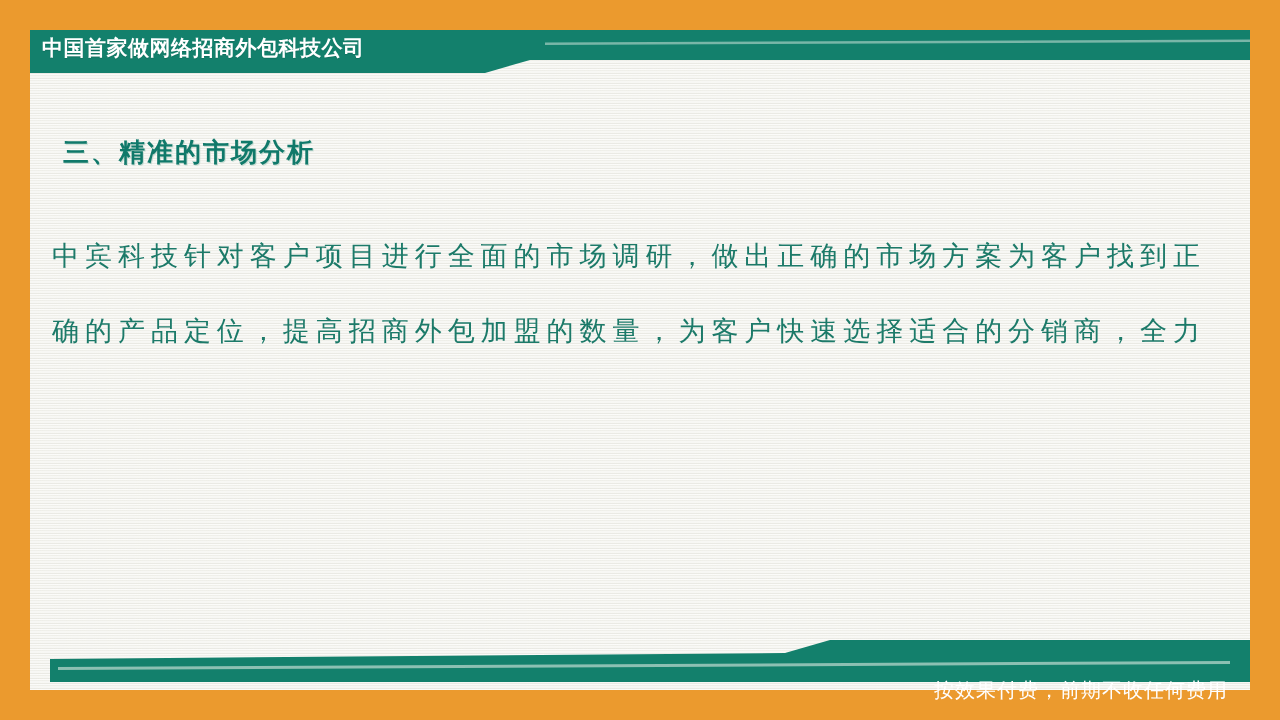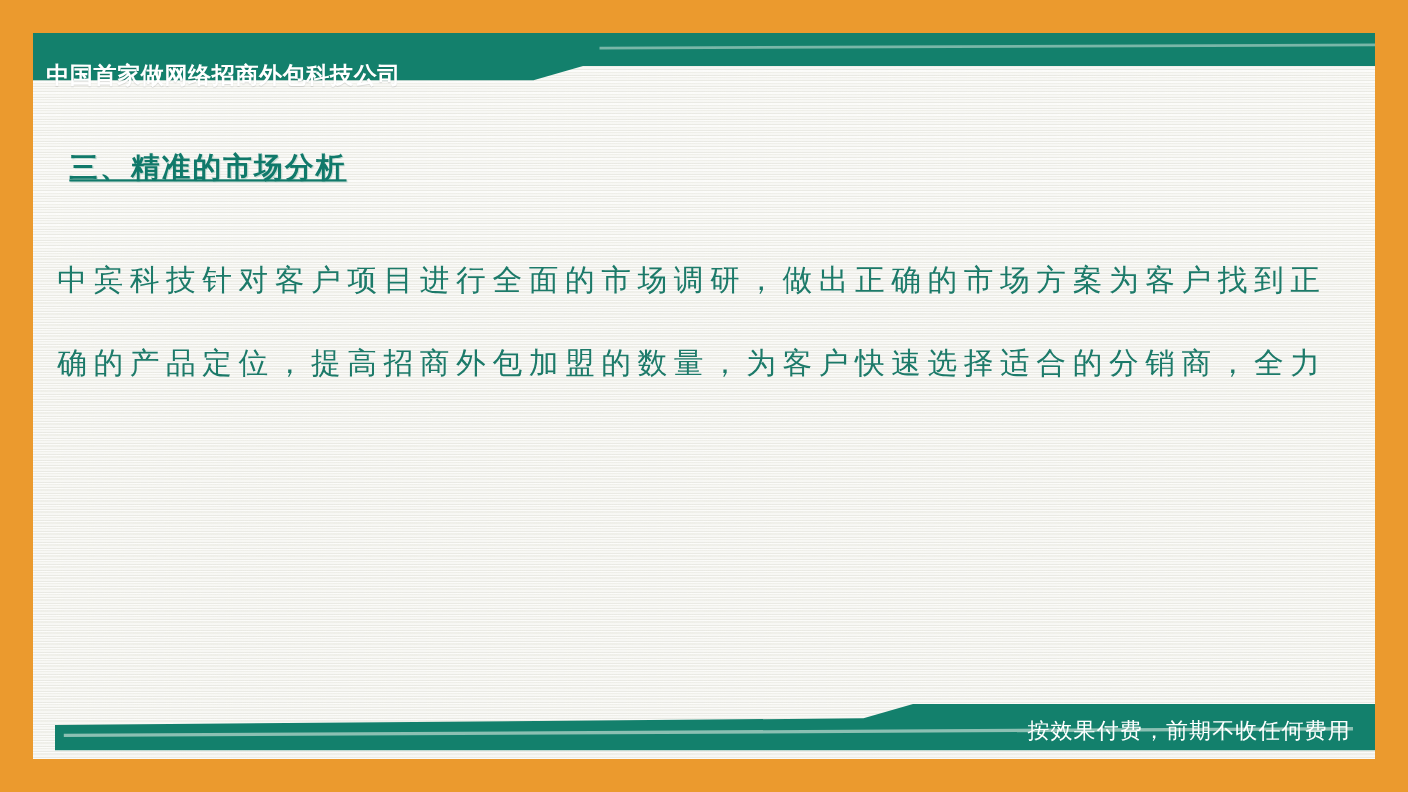--- a/index.html
+++ b/index.html
@@ -59,34 +59,33 @@
 
   #header-title{
     position:absolute;
     left:42px; top:34px;
     font-size:21px;
     font-weight:bold;
     color:#ffffff;
     letter-spacing:.5px;
     white-space:nowrap;
     text-shadow:0 1px 1px rgba(0,0,0,.12);
-    margin-top:20px;
   }
 
   
   #footer-banner{
     position:absolute;
     left:30px; top:640px;
     width:1220px; height:50px;
   }
   #footer-banner svg{ display:block; }
 
   #footer-text{
     position:absolute;
-    right:52px; top:651px;
+    right:52px; top:677px;
     font-size:20px;
     font-weight:400;
     color:#ffffff;
     letter-spacing:1px;
     white-space:nowrap;
   }
 
   
   #content{
     position:absolute;
@@ -96,21 +95,20 @@
 
   #section-heading{
     position:absolute;
     left:33px; top:57px;
     font-size:26px;
     font-weight:bold;
     color:#10796a;
     letter-spacing:2px;
     white-space:nowrap;
     text-shadow:1px 1px 0 rgba(190,215,205,.85);
-    text-decoration:underline;
   }
 
   #body-paragraph{
     position:absolute;
     left:22px; top:140px;
     width:1148px;
     font-family:"DejaVu Serif", "Liberation Serif", serif;
     font-size:27px;
     line-height:75px;
     color:#1c7a69;

